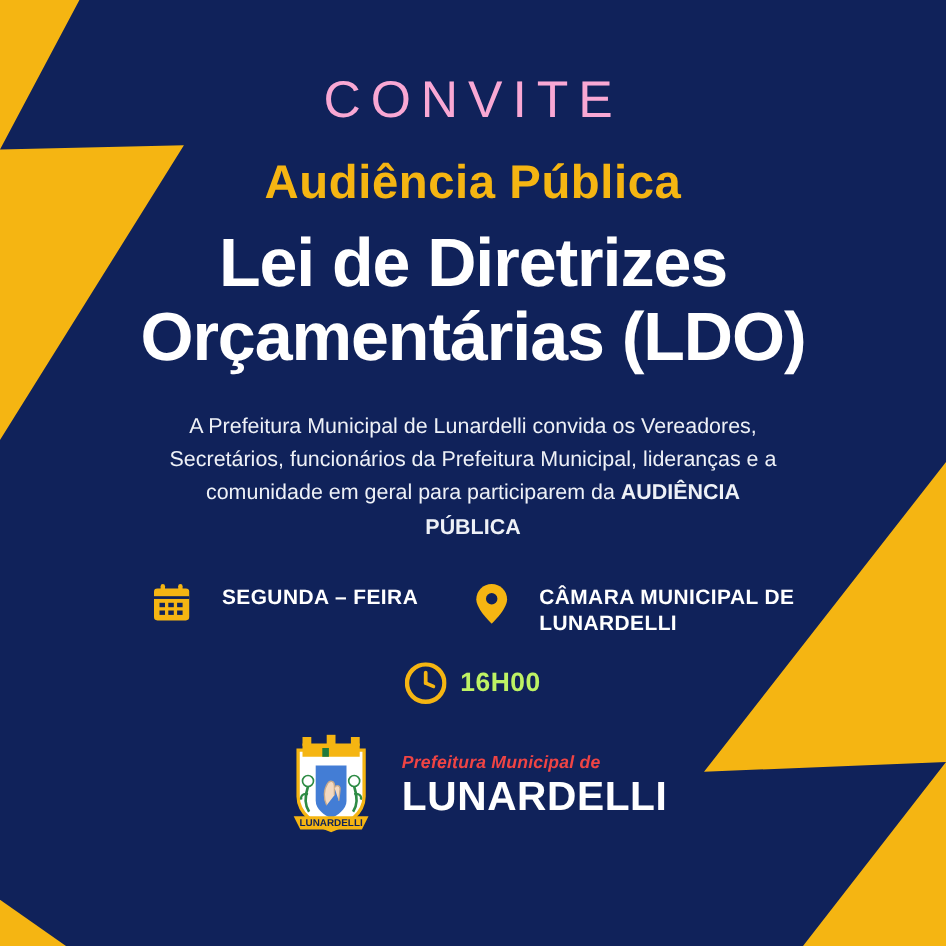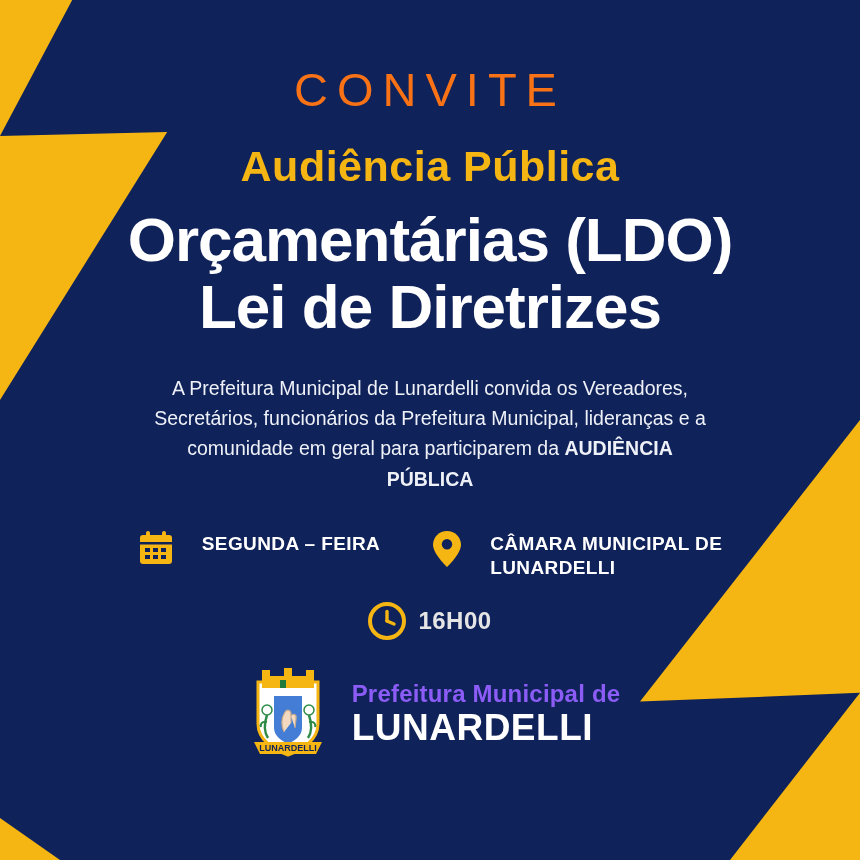--- a/index.html
+++ b/index.html
@@ -54,21 +54,21 @@
     z-index: 5;
     width: 860px;
     height: 860px;
     display: flex;
     flex-direction: column;
     align-items: center;
   }
 
   .convite {
     margin-top: 62px;
-    color: #f97316;
+    color: #f9a8d4;
     font-size: 47px;
     letter-spacing: 9px;
     font-weight: 300;
     text-align: center;
     font-family: "Liberation Sans", sans-serif;
   }
   .audiencia {
     margin-top: 25px;
     color: #f5b512;
     font-size: 43px;
@@ -133,21 +133,21 @@
   }
   .time-row {
     margin-top: 22px;
     display: flex;
     flex-direction: row;
     align-items: center;
     justify-content: center;
     gap: 12px;
   }
   .time-text {
-    color: #e5e5e5;
+    color: #bef264;
     font-size: 24px;
     font-weight: bold;
     letter-spacing: 0.5px;
   }
 
   
   .icon {
     display: inline-block;
     line-height: 0;
   }
@@ -166,24 +166,25 @@
     height: 96px;
     position: relative;
   }
   .brand-text {
     display: flex;
     flex-direction: column;
     justify-content: center;
     line-height: 1;
   }
   .brand-top {
-    color: #8b5cf6;
-    font-size: 24px;
+    color: #ef4444;
+    font-size: 16px;
     font-weight: bold;
     letter-spacing: 0.2px;
+    font-style: italic;
   }
   .brand-bottom {
     color: #ffffff;
     font-size: 37px;
     font-weight: bold;
     letter-spacing: 0.5px;
     margin-top: 3px;
   }
 </style>
 </head>
@@ -195,22 +196,22 @@
   <div class="shape-right"></div>
   <div class="shape-left-bottom"></div>
 
   <div class="content">
 
     <div class="convite">CONVITE</div>
 
     <div class="audiencia">Audiência Pública</div>
 
     <div class="title-main">
+      <div>Lei de Diretrizes</div>
       <div>Orçamentárias (LDO)</div>
-      <div>Lei de Diretrizes</div>
     </div>
 
 
     <div class="paragraph">
       <span>A Prefeitura Municipal de Lunardelli convida os Vereadores, Secretários, funcionários da Prefeitura Municipal, lideranças e a comunidade em geral para participarem da </span><b>AUDIÊNCIA PÚBLICA</b>
     </div>
 
     <div class="info-row">
 
       <div class="info-item">

